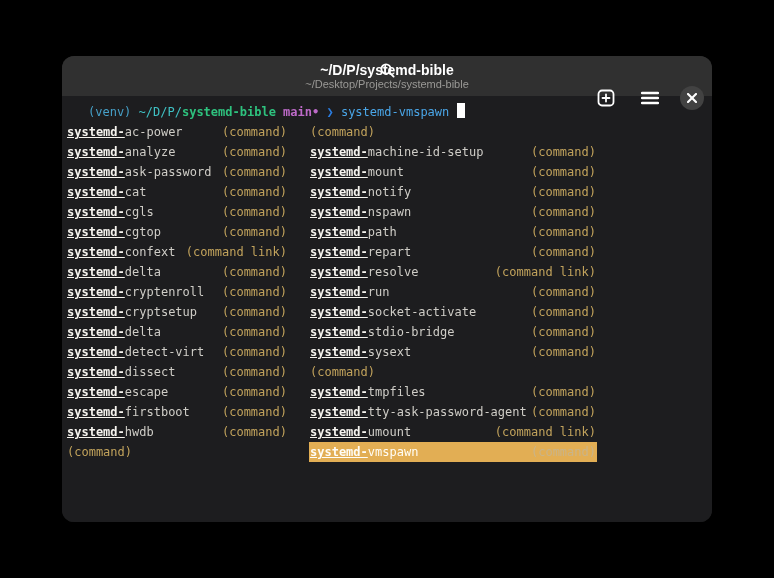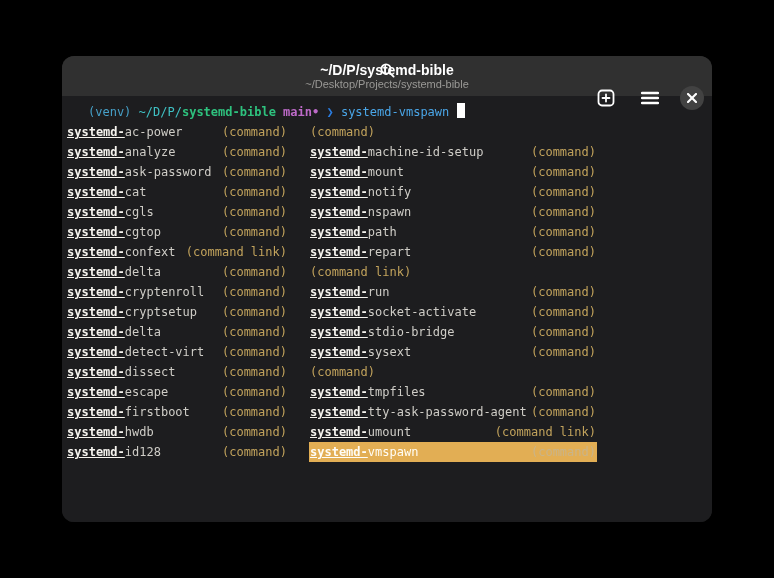--- a/index.html
+++ b/index.html
@@ -185,21 +185,20 @@
           </div>
           <div class="row">
             <span class="cmd"><span class="pfx">systemd-</span><span class="rest">firstboot</span></span>
             <span class="tag">(command)</span>
           </div>
           <div class="row">
             <span class="cmd"><span class="pfx">systemd-</span><span class="rest">hwdb</span></span>
             <span class="tag">(command)</span>
           </div>
           <div class="row">
-            <span class="cmd"><span class="pfx">systemd-</span><span class="rest">id128</span></span>
             <span class="tag">(command)</span>
           </div>
         </div>
       <div class="col-right">
           <div class="row">
             <span class="tag">(command)</span>
           </div>
           <div class="row">
             <span class="cmd"><span class="pfx">systemd-</span><span class="rest">machine-id-setup</span></span>
             <span class="tag">(command)</span>
@@ -218,20 +217,21 @@
           </div>
           <div class="row">
             <span class="cmd"><span class="pfx">systemd-</span><span class="rest">path</span></span>
             <span class="tag">(command)</span>
           </div>
           <div class="row">
             <span class="cmd"><span class="pfx">systemd-</span><span class="rest">repart</span></span>
             <span class="tag">(command)</span>
           </div>
           <div class="row">
+            <span class="cmd"><span class="pfx">systemd-</span><span class="rest">resolve</span></span>
             <span class="tag">(command link)</span>
           </div>
           <div class="row">
             <span class="cmd"><span class="pfx">systemd-</span><span class="rest">run</span></span>
             <span class="tag">(command)</span>
           </div>
           <div class="row">
             <span class="cmd"><span class="pfx">systemd-</span><span class="rest">socket-activate</span></span>
             <span class="tag">(command)</span>
           </div>

